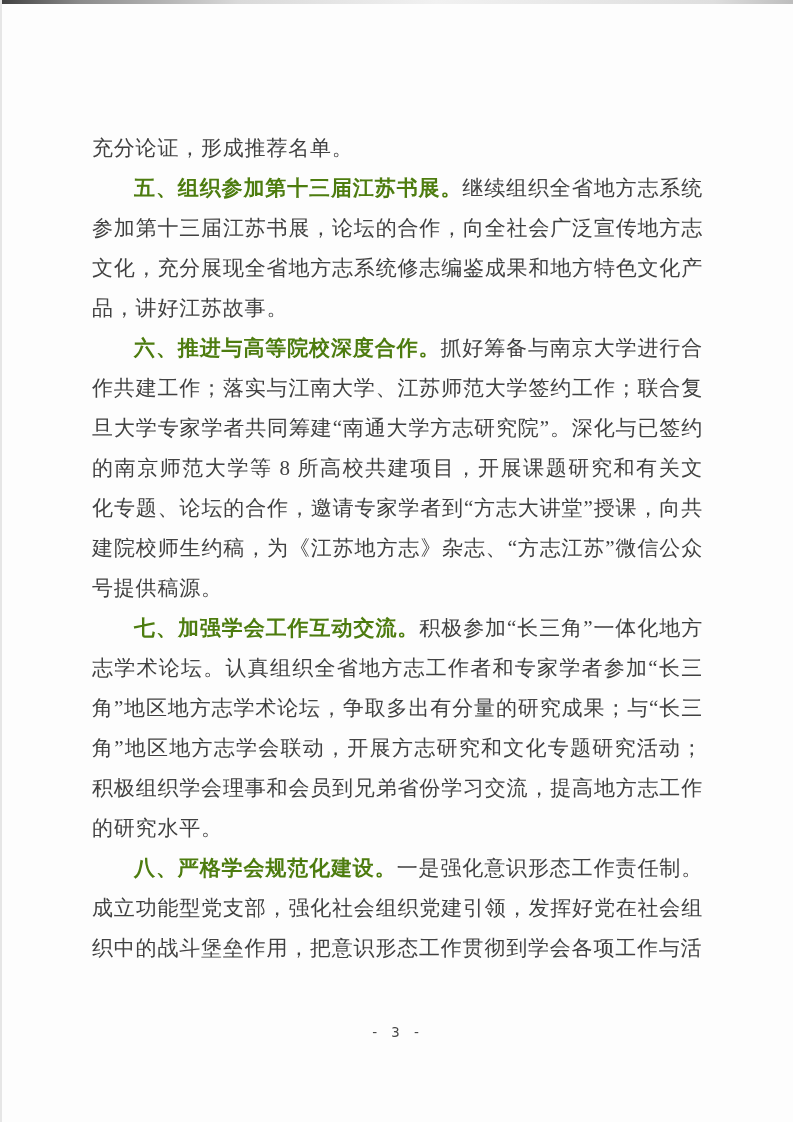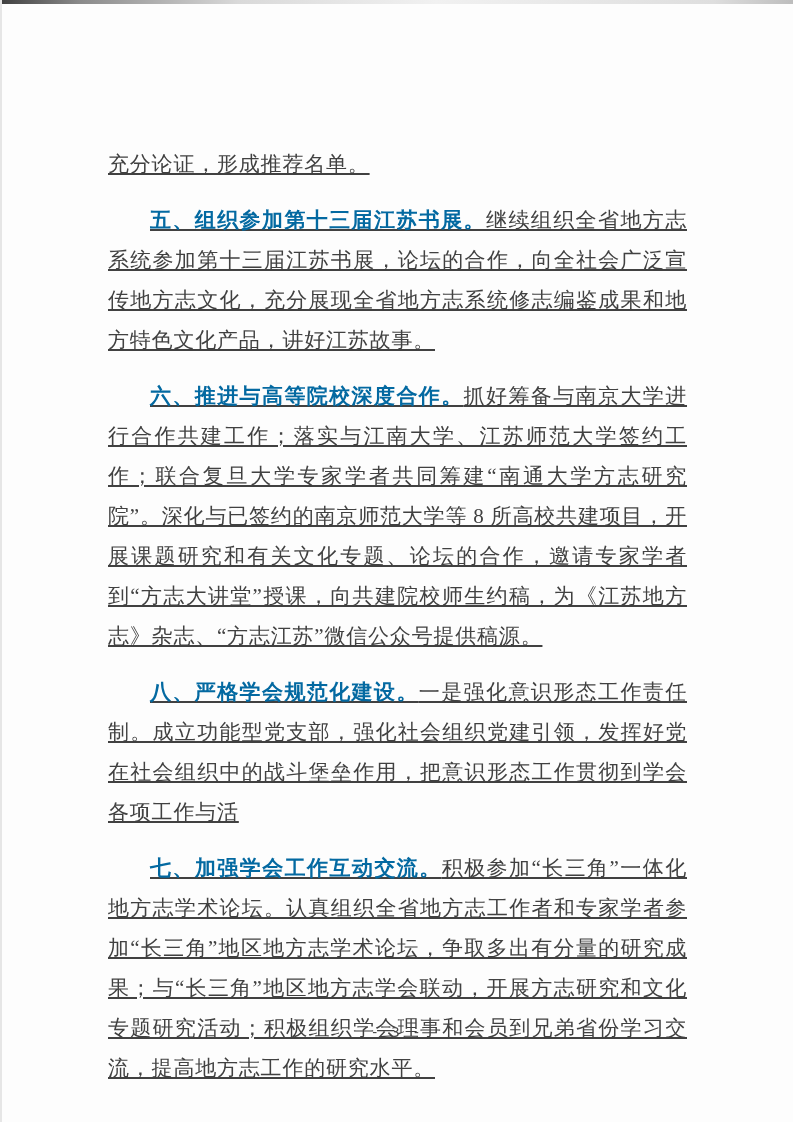--- a/index.html
+++ b/index.html
@@ -35,30 +35,29 @@
     top: 128px;
     left: 92px;
     width: 611px;
     color: #414141;
     font-size: 21px;
     line-height: 40px;
     letter-spacing: 0.8px;
     text-align: justify;
   }
   .para {
-    margin: 16px;
+    margin: 0;
     text-indent: 2em;
-    text-decoration: underline;
   }
   .para.no-indent {
     text-indent: 0;
   }
   .section-heading {
     font-weight: 700;
-    color: #0369a1;
+    color: #4d7c0f;
     font-family: "Liberation Sans", sans-serif;
   }
   .page-footer {
     position: absolute;
     top: 1024px;
     left: 0;
     width: 100%;
     text-align: center;
     color: #4a4a4a;
     font-size: 14px;
@@ -75,23 +74,23 @@
   <div class="scan-edge-left"></div>
 
   <main class="content">
 
     <p class="para no-indent"><span>充分论证，形成推荐名单。</span></p>
 
     <p class="para"><span class="section-heading">五、组织参加第十三届江苏书展。</span><span>继续组织全省地方志系统参加第十三届江苏书展，论坛的合作，向全社会广泛宣传地方志文化，充分展现全省地方志系统修志编鉴成果和地方特色文化产品，讲好江苏故事。</span></p>
 
     <p class="para"><span class="section-heading">六、推进与高等院校深度合作。</span><span>抓好筹备与南京大学进行合作共建工作；落实与江南大学、江苏师范大学签约工作；联合复旦大学专家学者共同筹建“南通大学方志研究院”。深化与已签约的南京师范大学等 8 所高校共建项目，开展课题研究和有关文化专题、论坛的合作，邀请专家学者到“方志大讲堂”授课，向共建院校师生约稿，为《江苏地方志》杂志、“方志江苏”微信公众号提供稿源。</span></p>
 
+    <p class="para"><span class="section-heading">七、加强学会工作互动交流。</span><span>积极参加“长三角”一体化地方志学术论坛。认真组织全省地方志工作者和专家学者参加“长三角”地区地方志学术论坛，争取多出有分量的研究成果；与“长三角”地区地方志学会联动，开展方志研究和文化专题研究活动；积极组织学会理事和会员到兄弟省份学习交流，提高地方志工作的研究水平。</span></p>
+
     <p class="para"><span class="section-heading">八、严格学会规范化建设。</span><span>一是强化意识形态工作责任制。成立功能型党支部，强化社会组织党建引领，发挥好党在社会组织中的战斗堡垒作用，把意识形态工作贯彻到学会各项工作与活</span></p>
-
-    <p class="para"><span class="section-heading">七、加强学会工作互动交流。</span><span>积极参加“长三角”一体化地方志学术论坛。认真组织全省地方志工作者和专家学者参加“长三角”地区地方志学术论坛，争取多出有分量的研究成果；与“长三角”地区地方志学会联动，开展方志研究和文化专题研究活动；积极组织学会理事和会员到兄弟省份学习交流，提高地方志工作的研究水平。</span></p>
 
   </main>
 
   <footer class="page-footer">
     <span>- 3 -</span>
   </footer>
 
 </div>
 
 </body></html>

